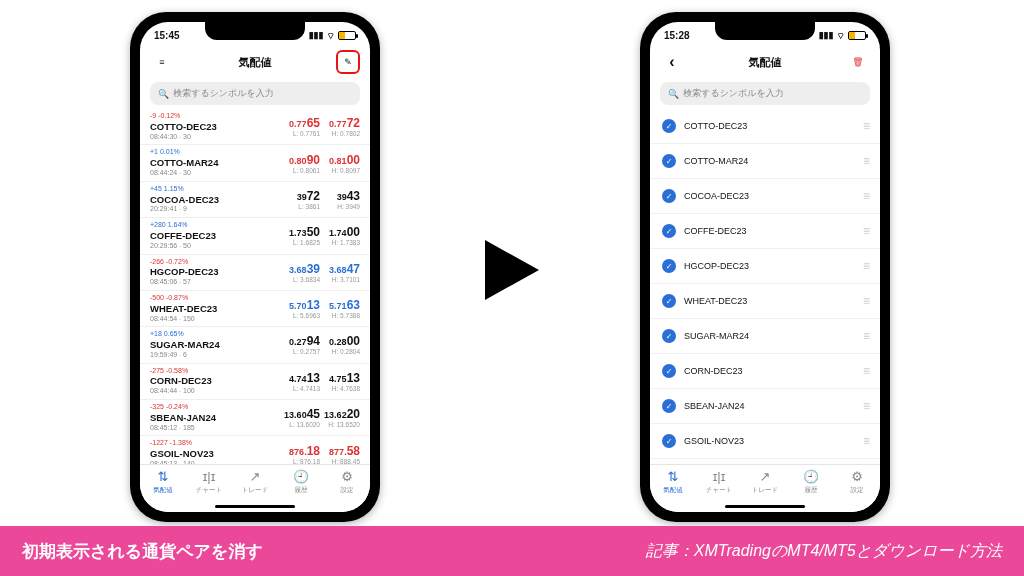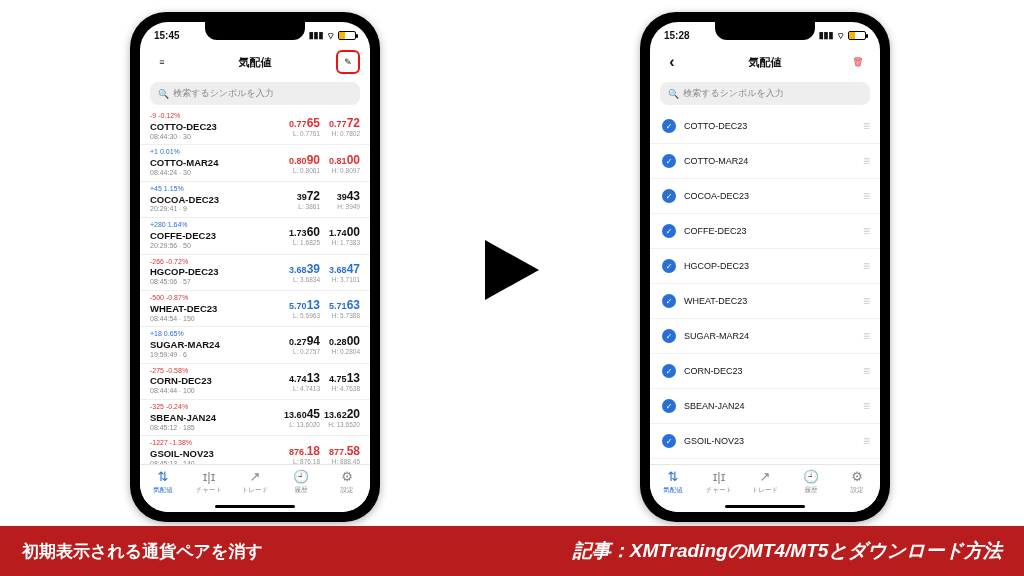--- a/index.html
+++ b/index.html
@@ -38,23 +38,23 @@
   .erow { padding: 10px 12px; border-bottom: 1px solid #f0f0f0; display: flex; align-items: center; justify-content: space-between; }
   .erow .lf { display: flex; align-items: center; gap: 8px; }
   .check { width: 14px; height: 14px; border-radius: 50%; background: #2a6fd6; color: #fff; display: flex; align-items: center; justify-content: center; font-size: 8px; }
   .drag { color: #ccc; font-size: 12px; letter-spacing: -2px; }
   .tabbar { position: absolute; bottom: 0; left: 0; right: 0; display: flex; border-top: 1px solid #e5e5e5; background: #fff; height: 48px; padding-top: 4px; }
   .tab { flex: 1; text-align: center; font-size: 6.5px; color: #888; display: flex; flex-direction: column; align-items: center; gap: 2px; }
   .tab.active { color: #2a6fd6; }
   .tab .ic { font-size: 13px; }
   .homebar { position: absolute; bottom: 4px; left: 50%; transform: translateX(-50%); width: 80px; height: 3px; background: #000; border-radius: 2px; }
   .arrow { position: absolute; left: 485px; top: 240px; }
-  .banner { position: absolute; bottom: 0; left: 0; right: 0; height: 50px; background: #b91c1c; color: #fff; display: flex; justify-content: space-between; align-items: center; padding: 0 22px; }
+  .banner { position: absolute; bottom: 0; left: 0; right: 0; height: 50px; background: #ec4899; color: #fff; display: flex; justify-content: space-between; align-items: center; padding: 0 22px; }
   .banner .t1 { font-size: 17px; font-weight: 700; }
-  .banner .t2 { font-size: 19px; font-style: italic; font-weight: 700; }
+  .banner .t2 { font-size: 16px; font-style: italic; font-weight: 400; }
 </style>
 </head>
 <body>
 
 <div class="stage">
 
   <div class="phone left">
     <div class="screen">
       <div class="notch"></div>
       <div class="status">
@@ -112,21 +112,21 @@
       <div class="pcol"><span class="pval ">39<span class="big">43</span></span><div class="phl">H: 3949</div></div>
     </div>
           </div>
           <div class="row">
     <div class="info">
       <div class="meta chg up">+280 1.64%</div>
       <div class="sym">COFFE-DEC23</div>
       <div class="meta">20:29:56 ∙ 50</div>
     </div>
     <div class="prices">
-      <div class="pcol"><span class="pval ">1.73<span class="big">60</span></span><div class="phl">L: 1.6825</div></div>
+      <div class="pcol"><span class="pval ">1.73<span class="big">50</span></span><div class="phl">L: 1.6825</div></div>
       <div class="pcol"><span class="pval ">1.74<span class="big">00</span></span><div class="phl">H: 1.7383</div></div>
     </div>
           </div>
           <div class="row">
     <div class="info">
       <div class="meta chg dn">-266 -0.72%</div>
       <div class="sym">HGCOP-DEC23</div>
       <div class="meta">08:45:06 ∙ 57</div>
     </div>
     <div class="prices">

